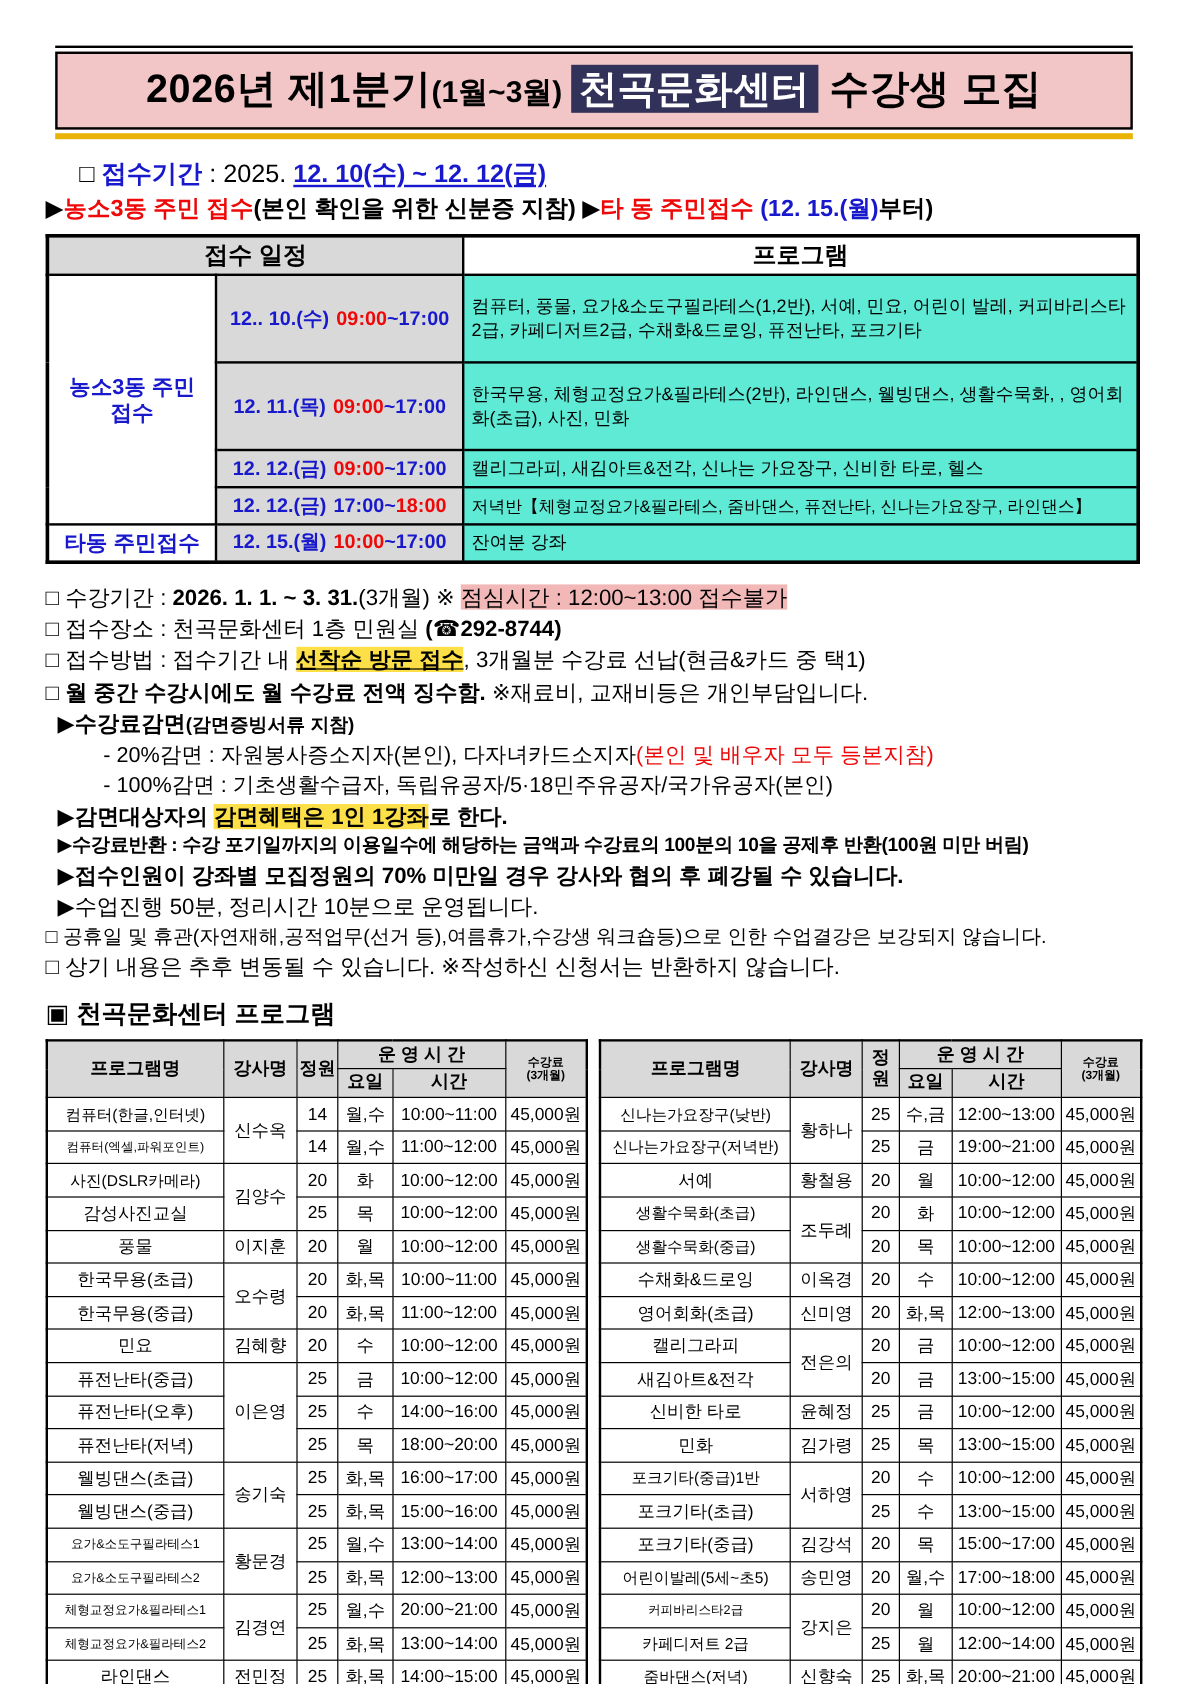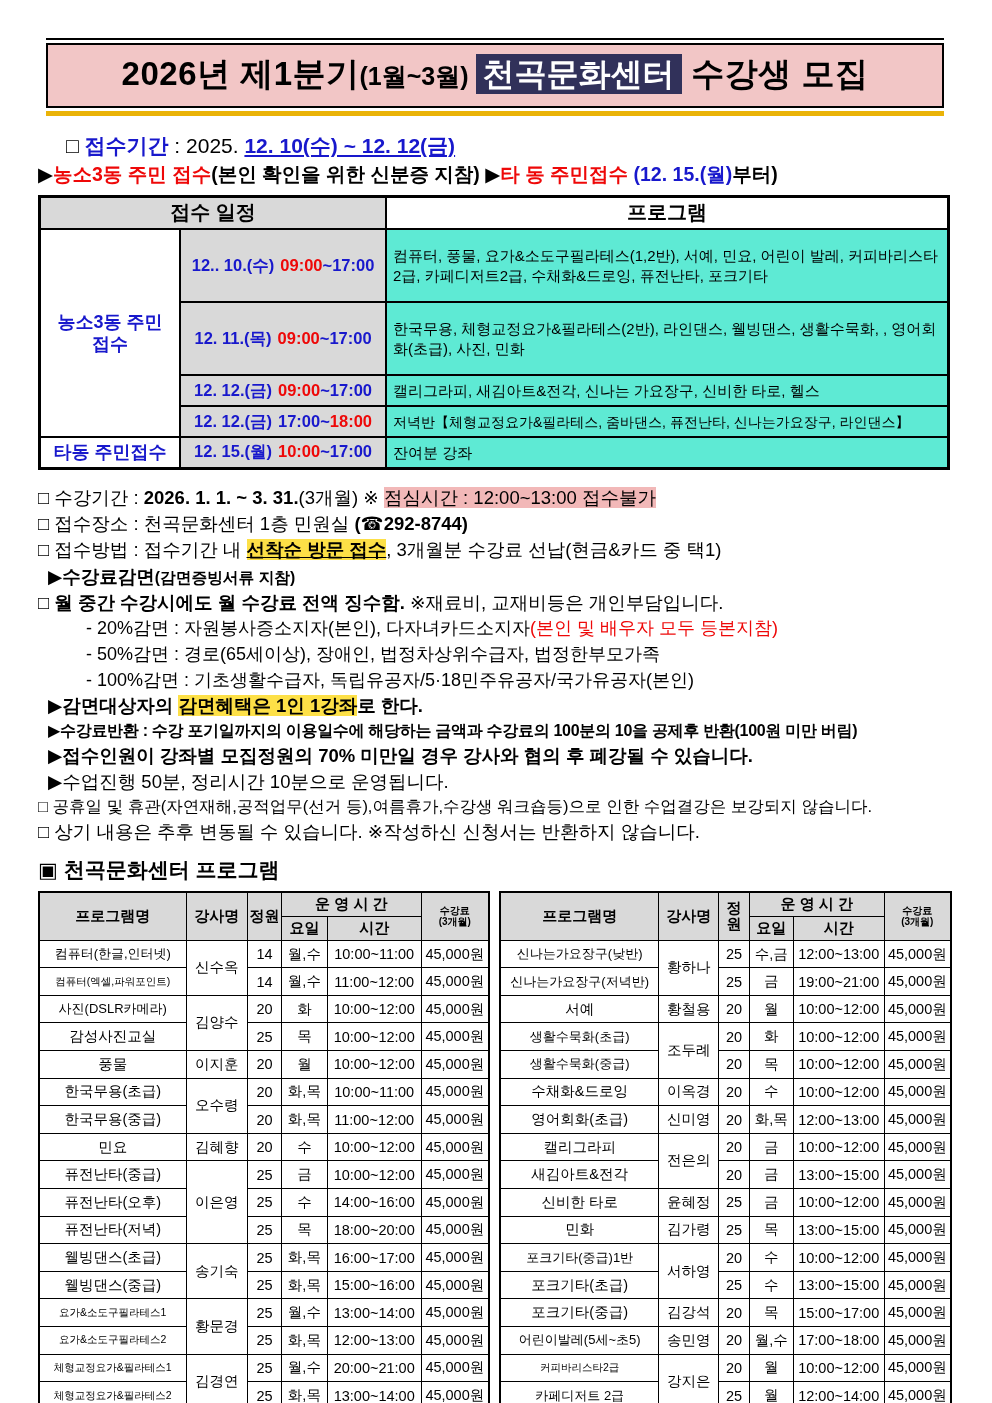--- a/index.html
+++ b/index.html
@@ -126,24 +126,23 @@
           <td class="dt"><span class="date">12. 15.(월)</span><span class="red">10:00</span><span class="blue">~17:00</span></td>
           <td class="prg">잔여분 강좌</td>
         </tr>
       </tbody>
   </table>
 
   <div class="info">
       <div class="il gap"><span>□ 수강기간 : </span><span class="b">2026. 1. 1. ~ 3. 31.</span><span>(3개월)</span><span>    ※ </span><span class="pnk">점심시간 : 12:00~13:00 접수불가</span></div>
       <div class="il"><span>□ 접수장소 : 천곡문화센터 1층 민원실 </span><span class="b">(☎292-8744)</span></div>
       <div class="il"><span>□ 접수방법 : 접수기간 내 </span><span class="b u ylw">선착순 방문 접수</span><span>, 3개월분 수강료 선납(현금&amp;카드 중 택1)</span></div>
+      <div class="il"><span>□ </span><span class="b">월 중간 수강시에도 월 수강료 전액 징수함.</span><span>  ※재료비, 교재비등은 개인부담입니다.</span></div>
       <div class="il ind1"><span class="b">▶</span><span class="b">수강료감면</span><span class="b sm2">(감면증빙서류 지참)</span></div>
-      <div class="il"><span>□ </span><span class="b">월 중간 수강시에도 월 수강료 전액 징수함.</span><span>  ※재료비, 교재비등은 개인부담입니다.</span></div>
       <div class="il ind2"><span>- 20%감면 : 자원봉사증소지자(본인),  다자녀카드소지자</span><span class="red">(본인 및 배우자 모두 등본지참)</span></div>
-      <div class="il ind2"><span>- 50%감면 : 경로(65세이상), 장애인, 법정차상위수급자, 법정한부모가족</span></div>
       <div class="il ind2"><span>- 100%감면 : 기초생활수급자, 독립유공자/5·18민주유공자/국가유공자(본인)</span></div>
       <div class="il ind1"><span class="b">▶</span><span class="b">감면대상자의 </span><span class="b ylw">감면혜택은 1인 1강좌</span><span class="b">로 한다.</span></div>
       <div class="il ind1 cond"><span class="b">▶</span><span class="b">수강료반환 : 수강 포기일까지의 이용일수에 해당하는 금액과 수강료의 100분의 10을 공제후 반환(100원 미만 버림)</span></div>
       <div class="il ind1"><span class="b">▶</span><span class="b">접수인원이 강좌별 모집정원의 70% 미만일 경우 강사와 협의 후 폐강될 수 있습니다.</span></div>
       <div class="il ind1"><span>▶수업진행 50분, 정리시간 10분으로 운영됩니다.</span></div>
       <div class="il sm3"><span>□ 공휴일 및 휴관(자연재해,공적업무(선거 등),여름휴가,수강생 워크숍등)으로 인한 수업결강은 보강되지 않습니다.</span></div>
       <div class="il"><span>□ 상기 내용은 추후 변동될 수 있습니다. ※작성하신 신청서는 반환하지 않습니다.</span></div>
     </div>
 
   <div class="section-heading">▣ 천곡문화센터 프로그램</div>

